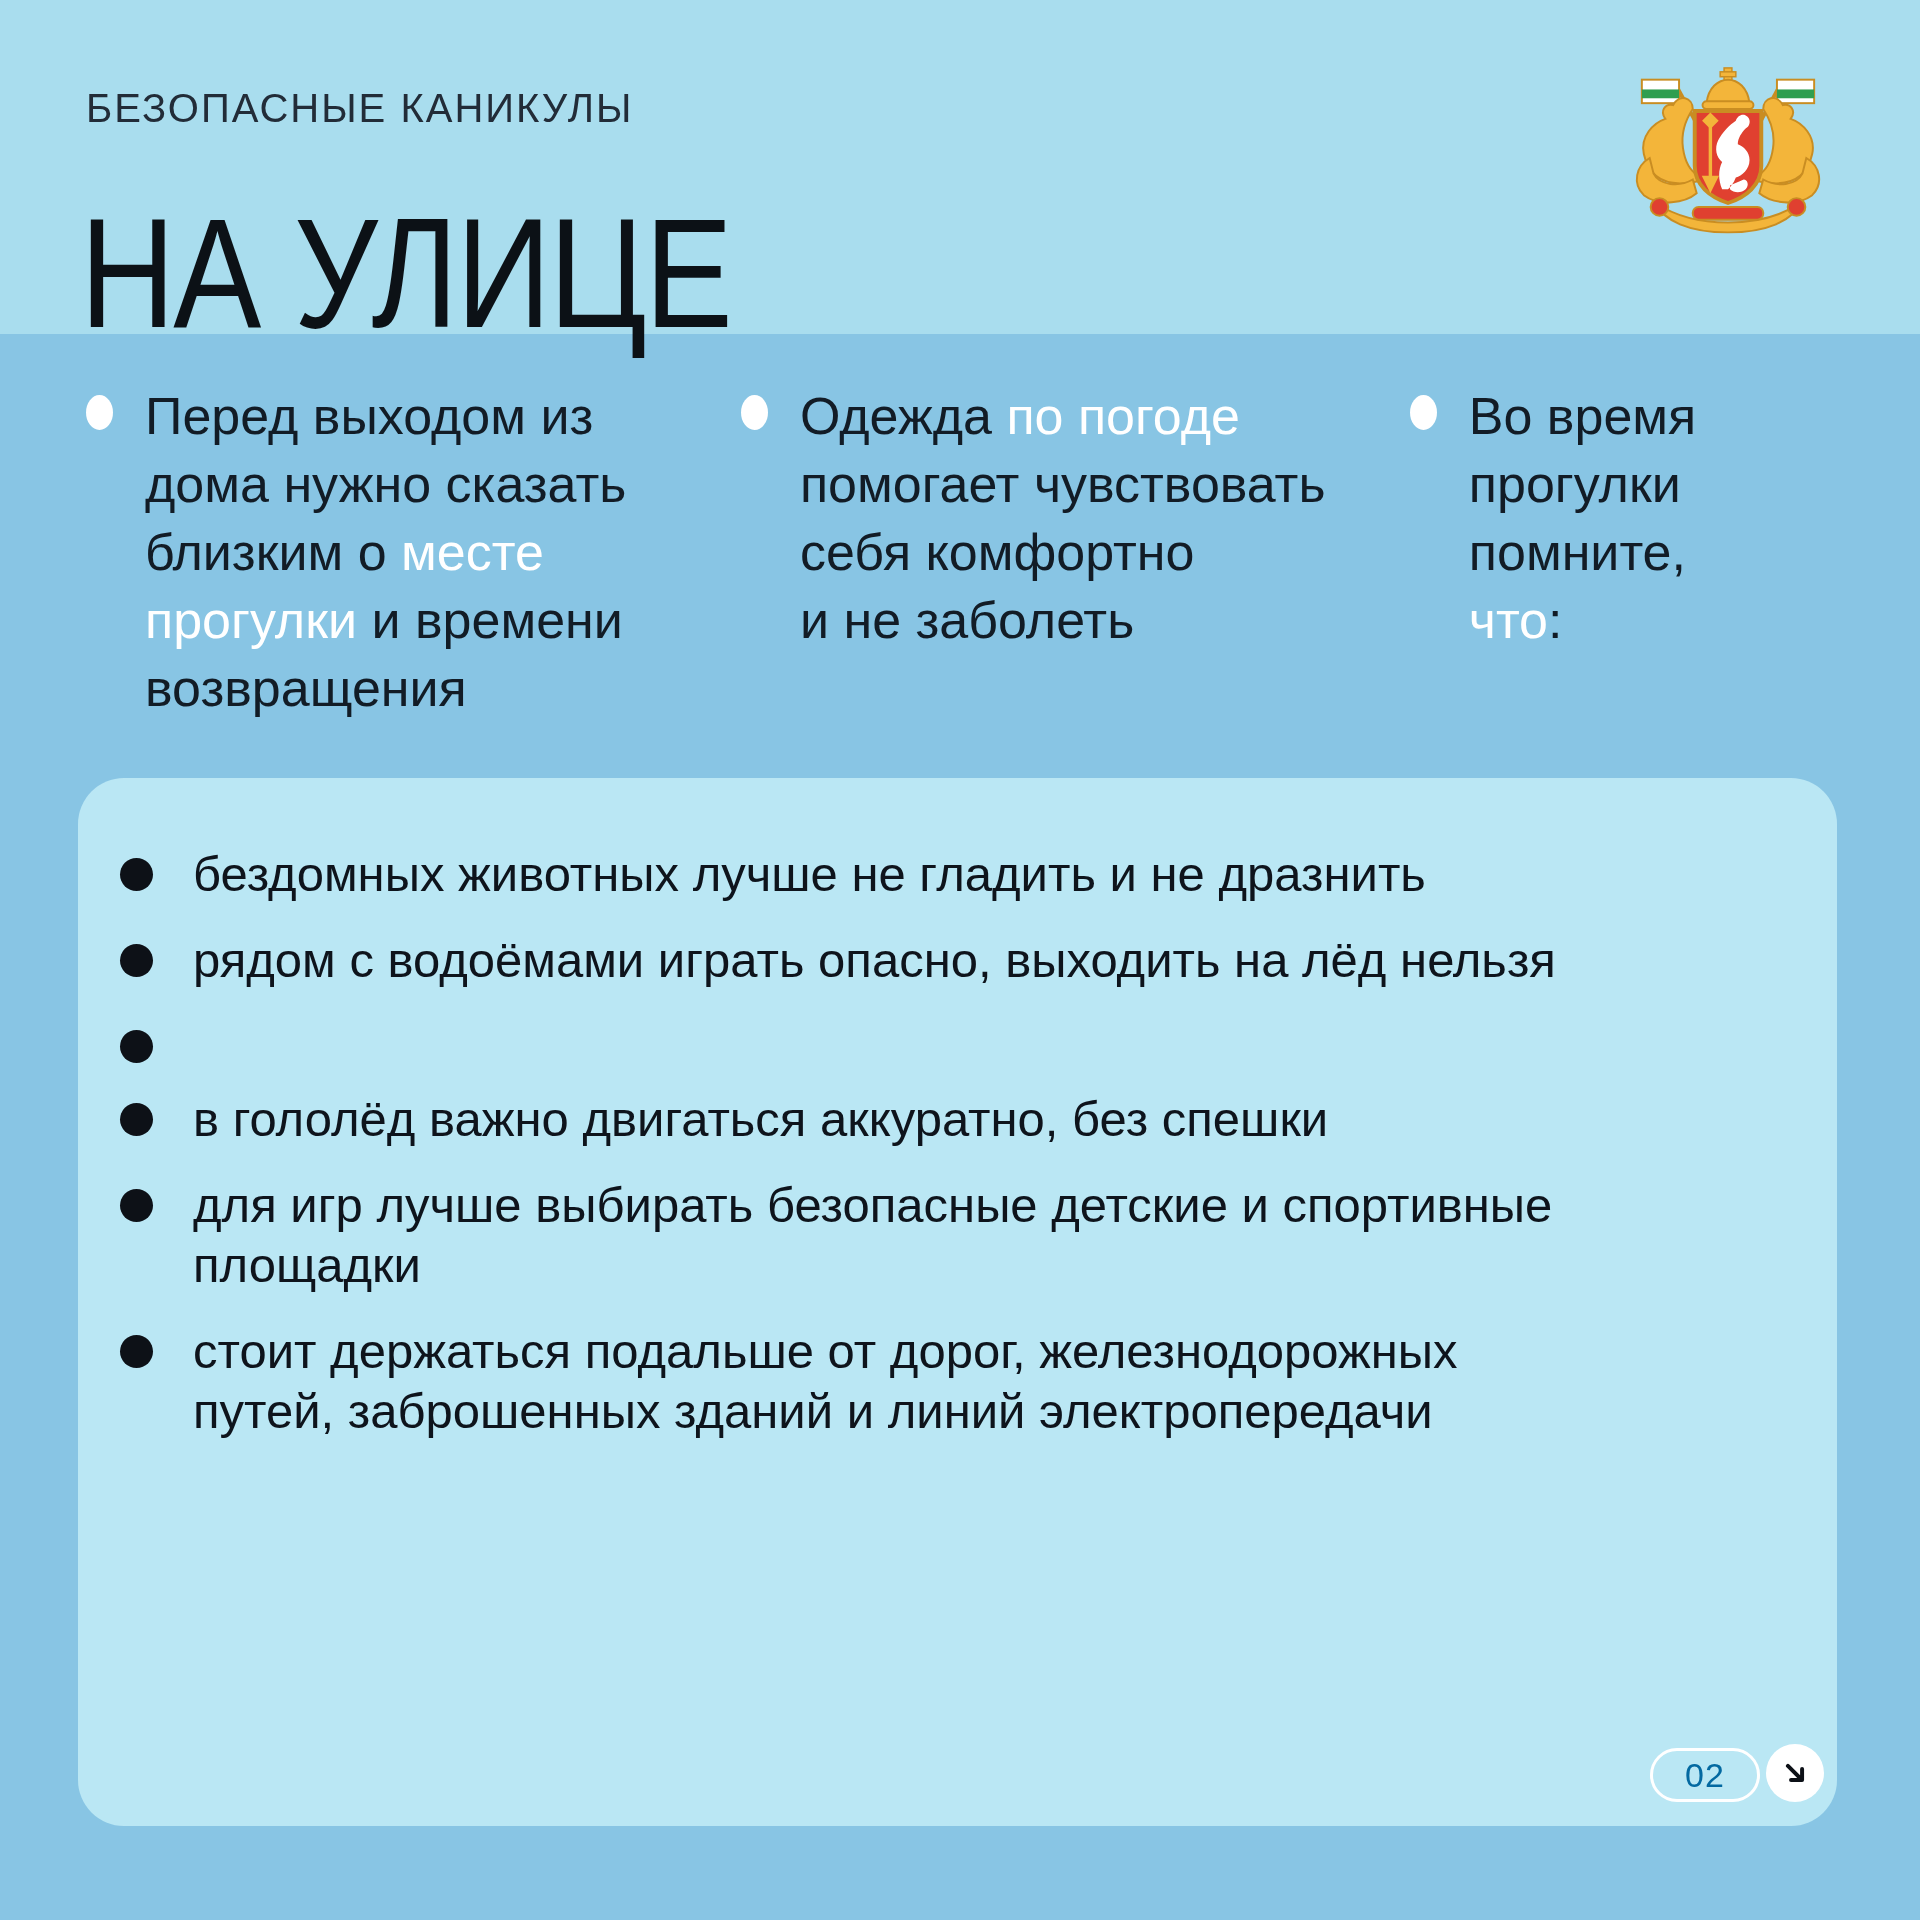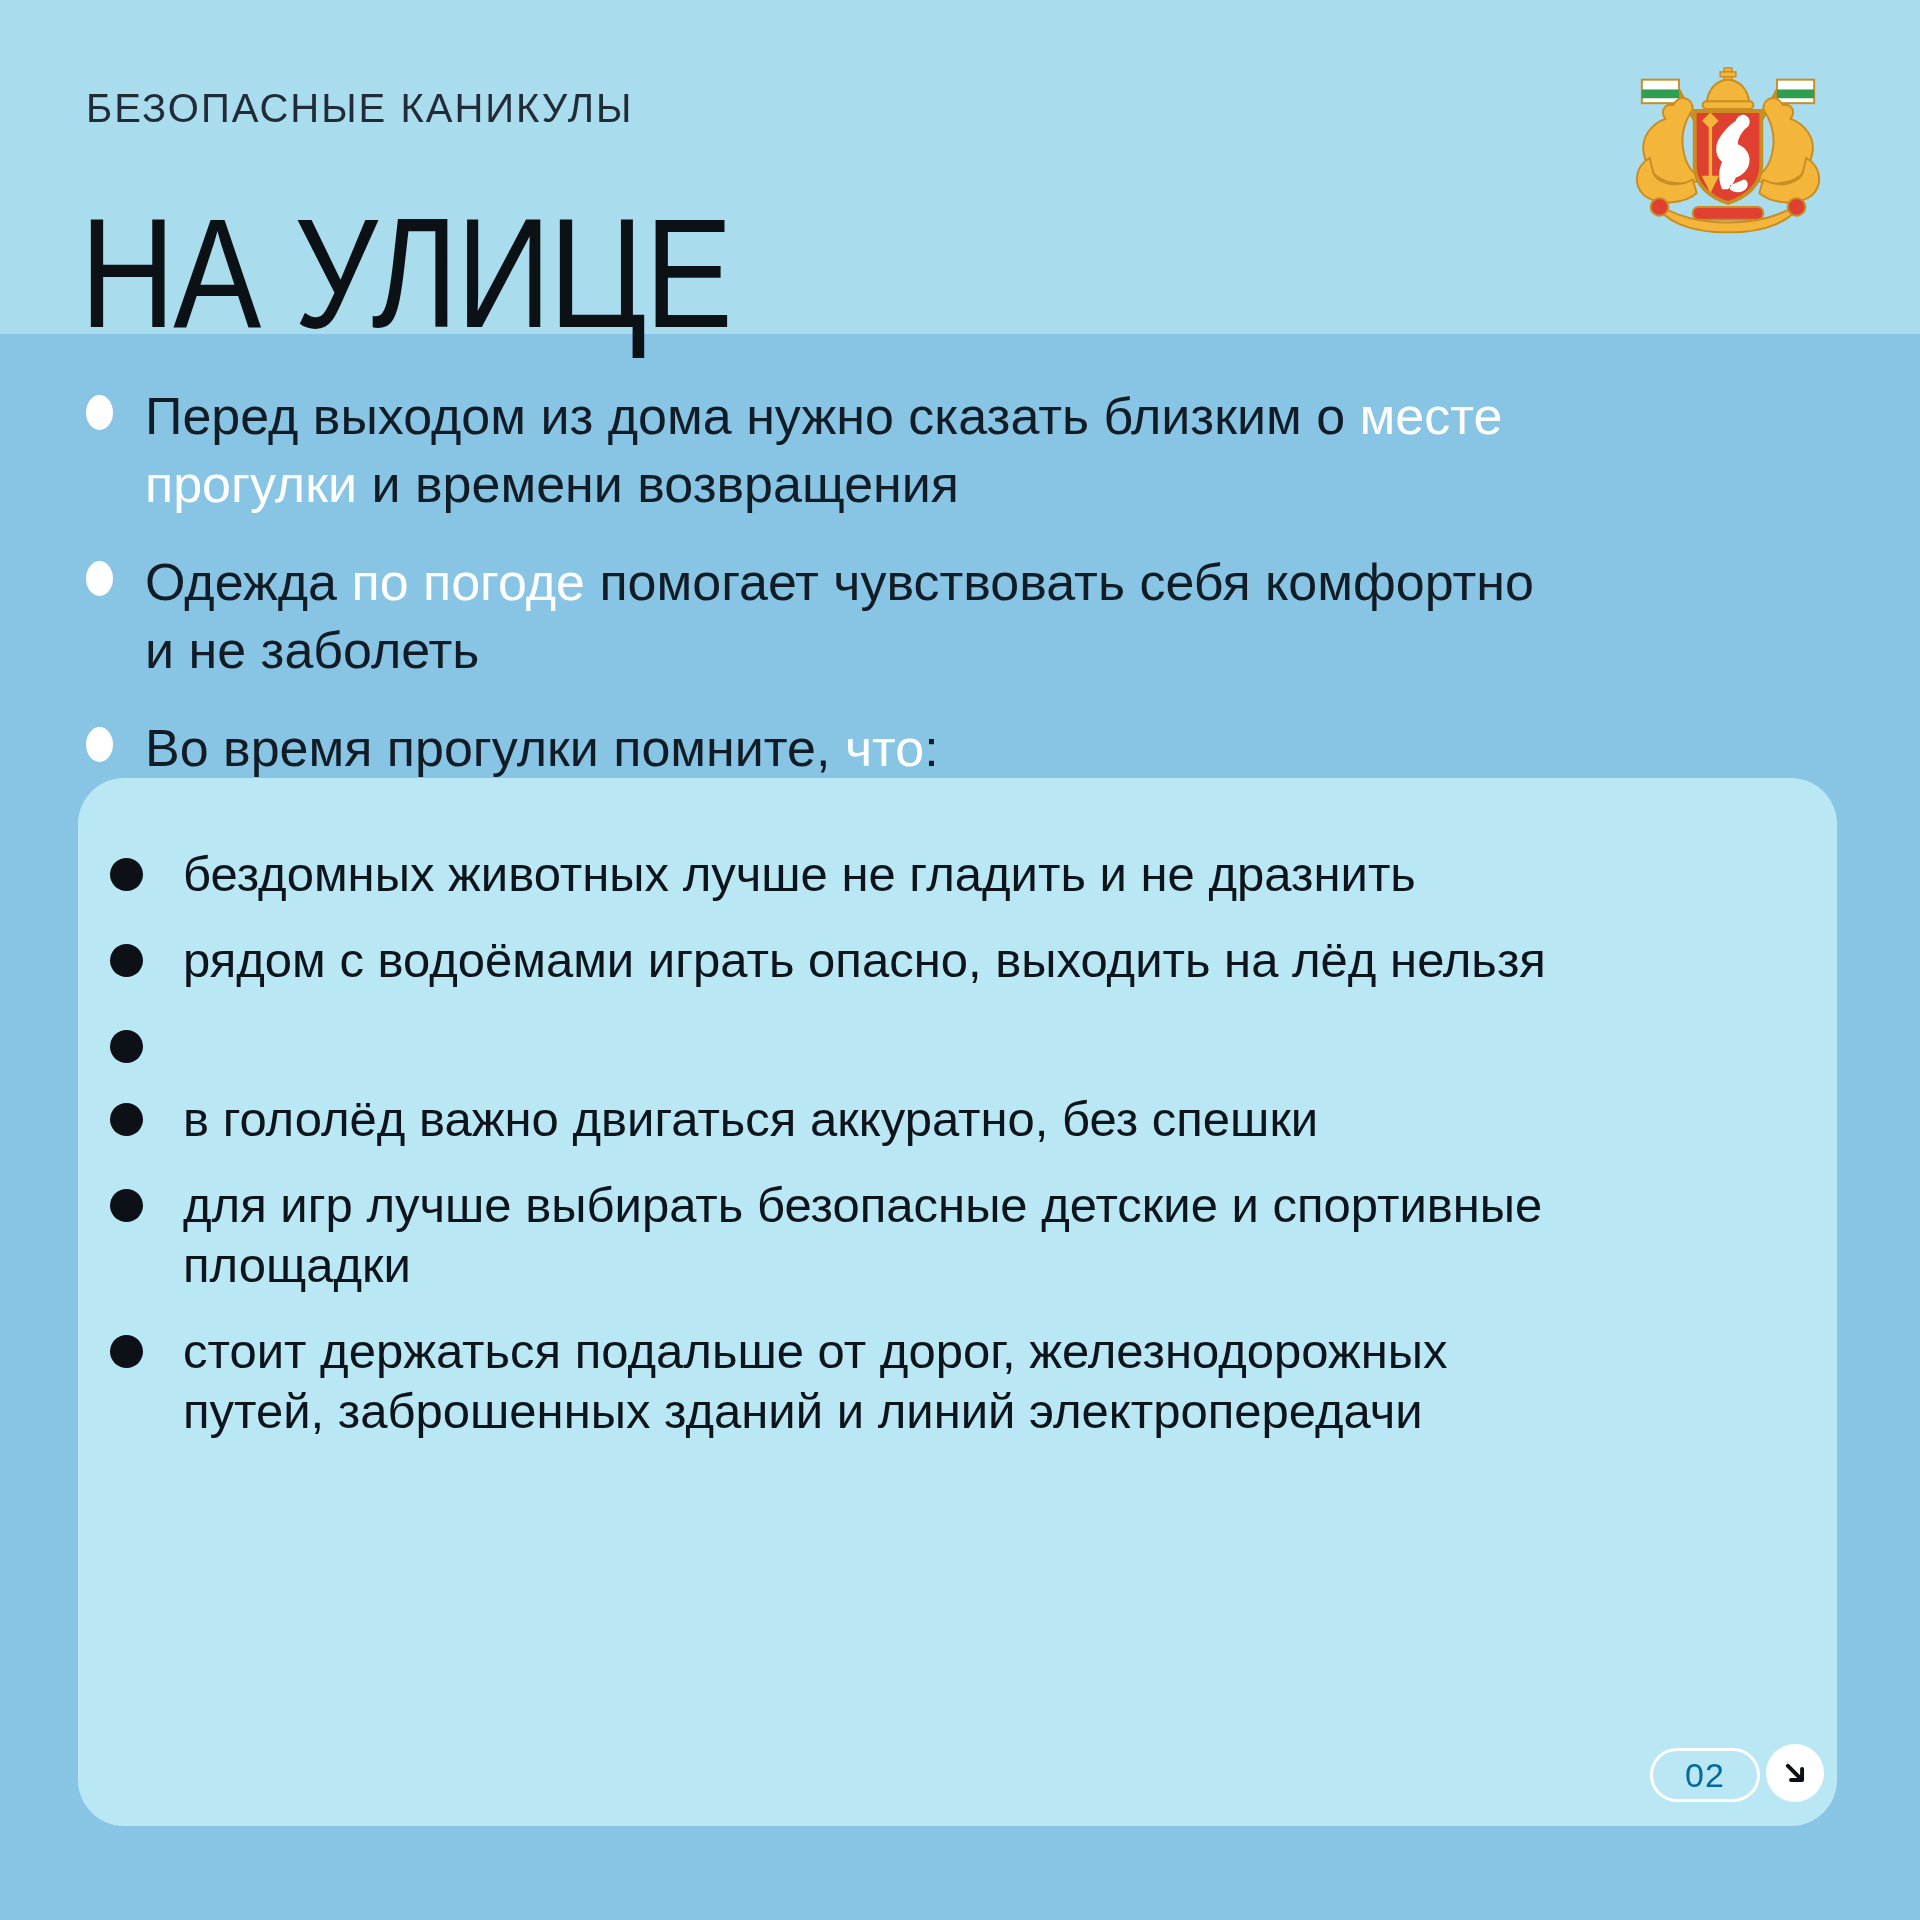--- a/index.html
+++ b/index.html
@@ -23,38 +23,38 @@
     font-size:132px;font-weight:400;color:#0c1116;letter-spacing:-2px;
     transform:scaleY(1.18);transform-origin:top left;line-height:1;
     white-space:nowrap;
   }
   .emblem{position:absolute;left:1620px;top:64px;width:216px;height:186px;}
 
   
   .intro{
     position:absolute;left:86px;top:382px;width:1700px;
     list-style:none;margin:0;padding:0;
-    display:flex;flex-direction:column;gap:30px;
+    display:flex;flex-direction:row;gap:30px;
   }
   .intro li{display:flex;align-items:flex-start;gap:32px;}
   .dot{flex:0 0 auto;border-radius:50%;}
   .dot.white{width:27px;height:35px;background:#ffffff;margin-top:13px;}
   .intro .txt{
     margin:0;font-size:52px;line-height:68px;color:#121c26;
     white-space:pre-line;font-weight:400;
   }
   .hl{color:#ffffff;}
 
   
   .card{
     position:absolute;left:78px;top:778px;width:1759px;height:1048px;
     background:#bae7f4;border-radius:46px;
   }
   .tips{
-    list-style:none;margin:0;padding:66px 60px 0 32px;
+    list-style:none;margin:0;padding:66px 60px 0 42px;
     display:flex;flex-direction:column;gap:26px;
   }
   .tips li{display:flex;align-items:flex-start;gap:40px;}
   .dot.black{width:33px;height:33px;background:#0d1117;margin-top:14px;}
   .tips .txt{
     margin:0;font-size:49px;line-height:60px;color:#0e141c;
     white-space:pre-line;font-weight:400;
   }
 
   

